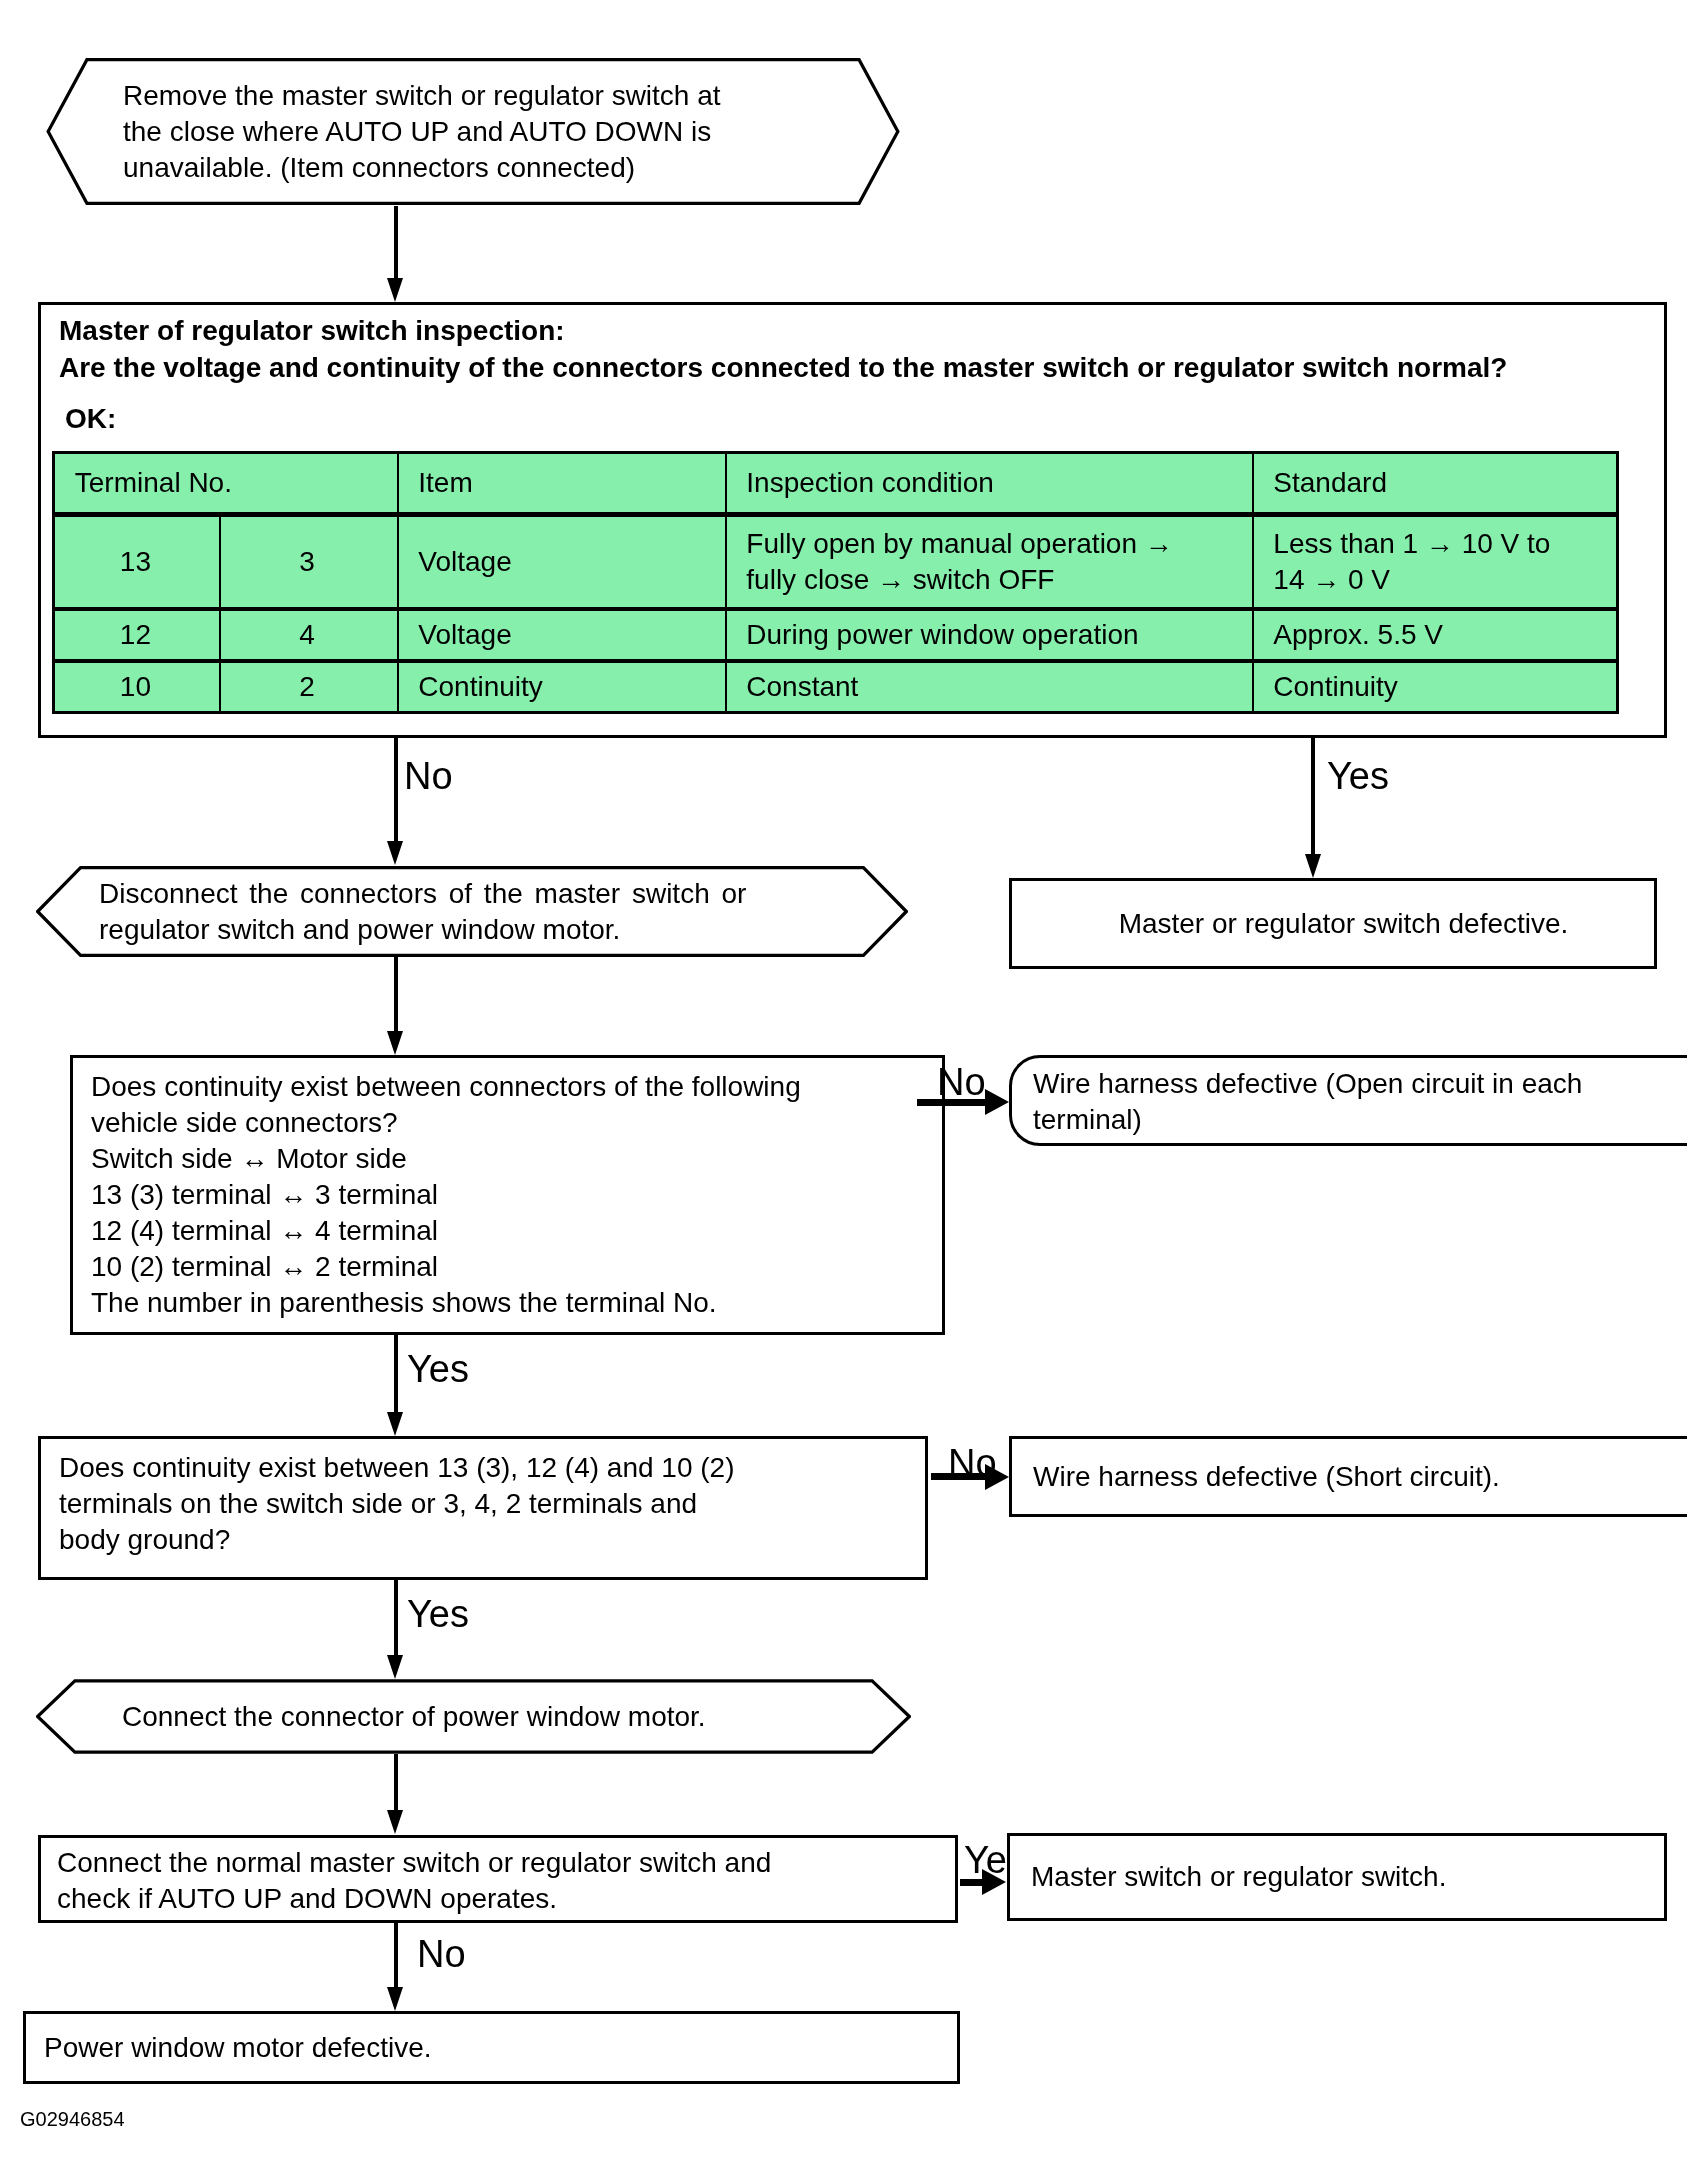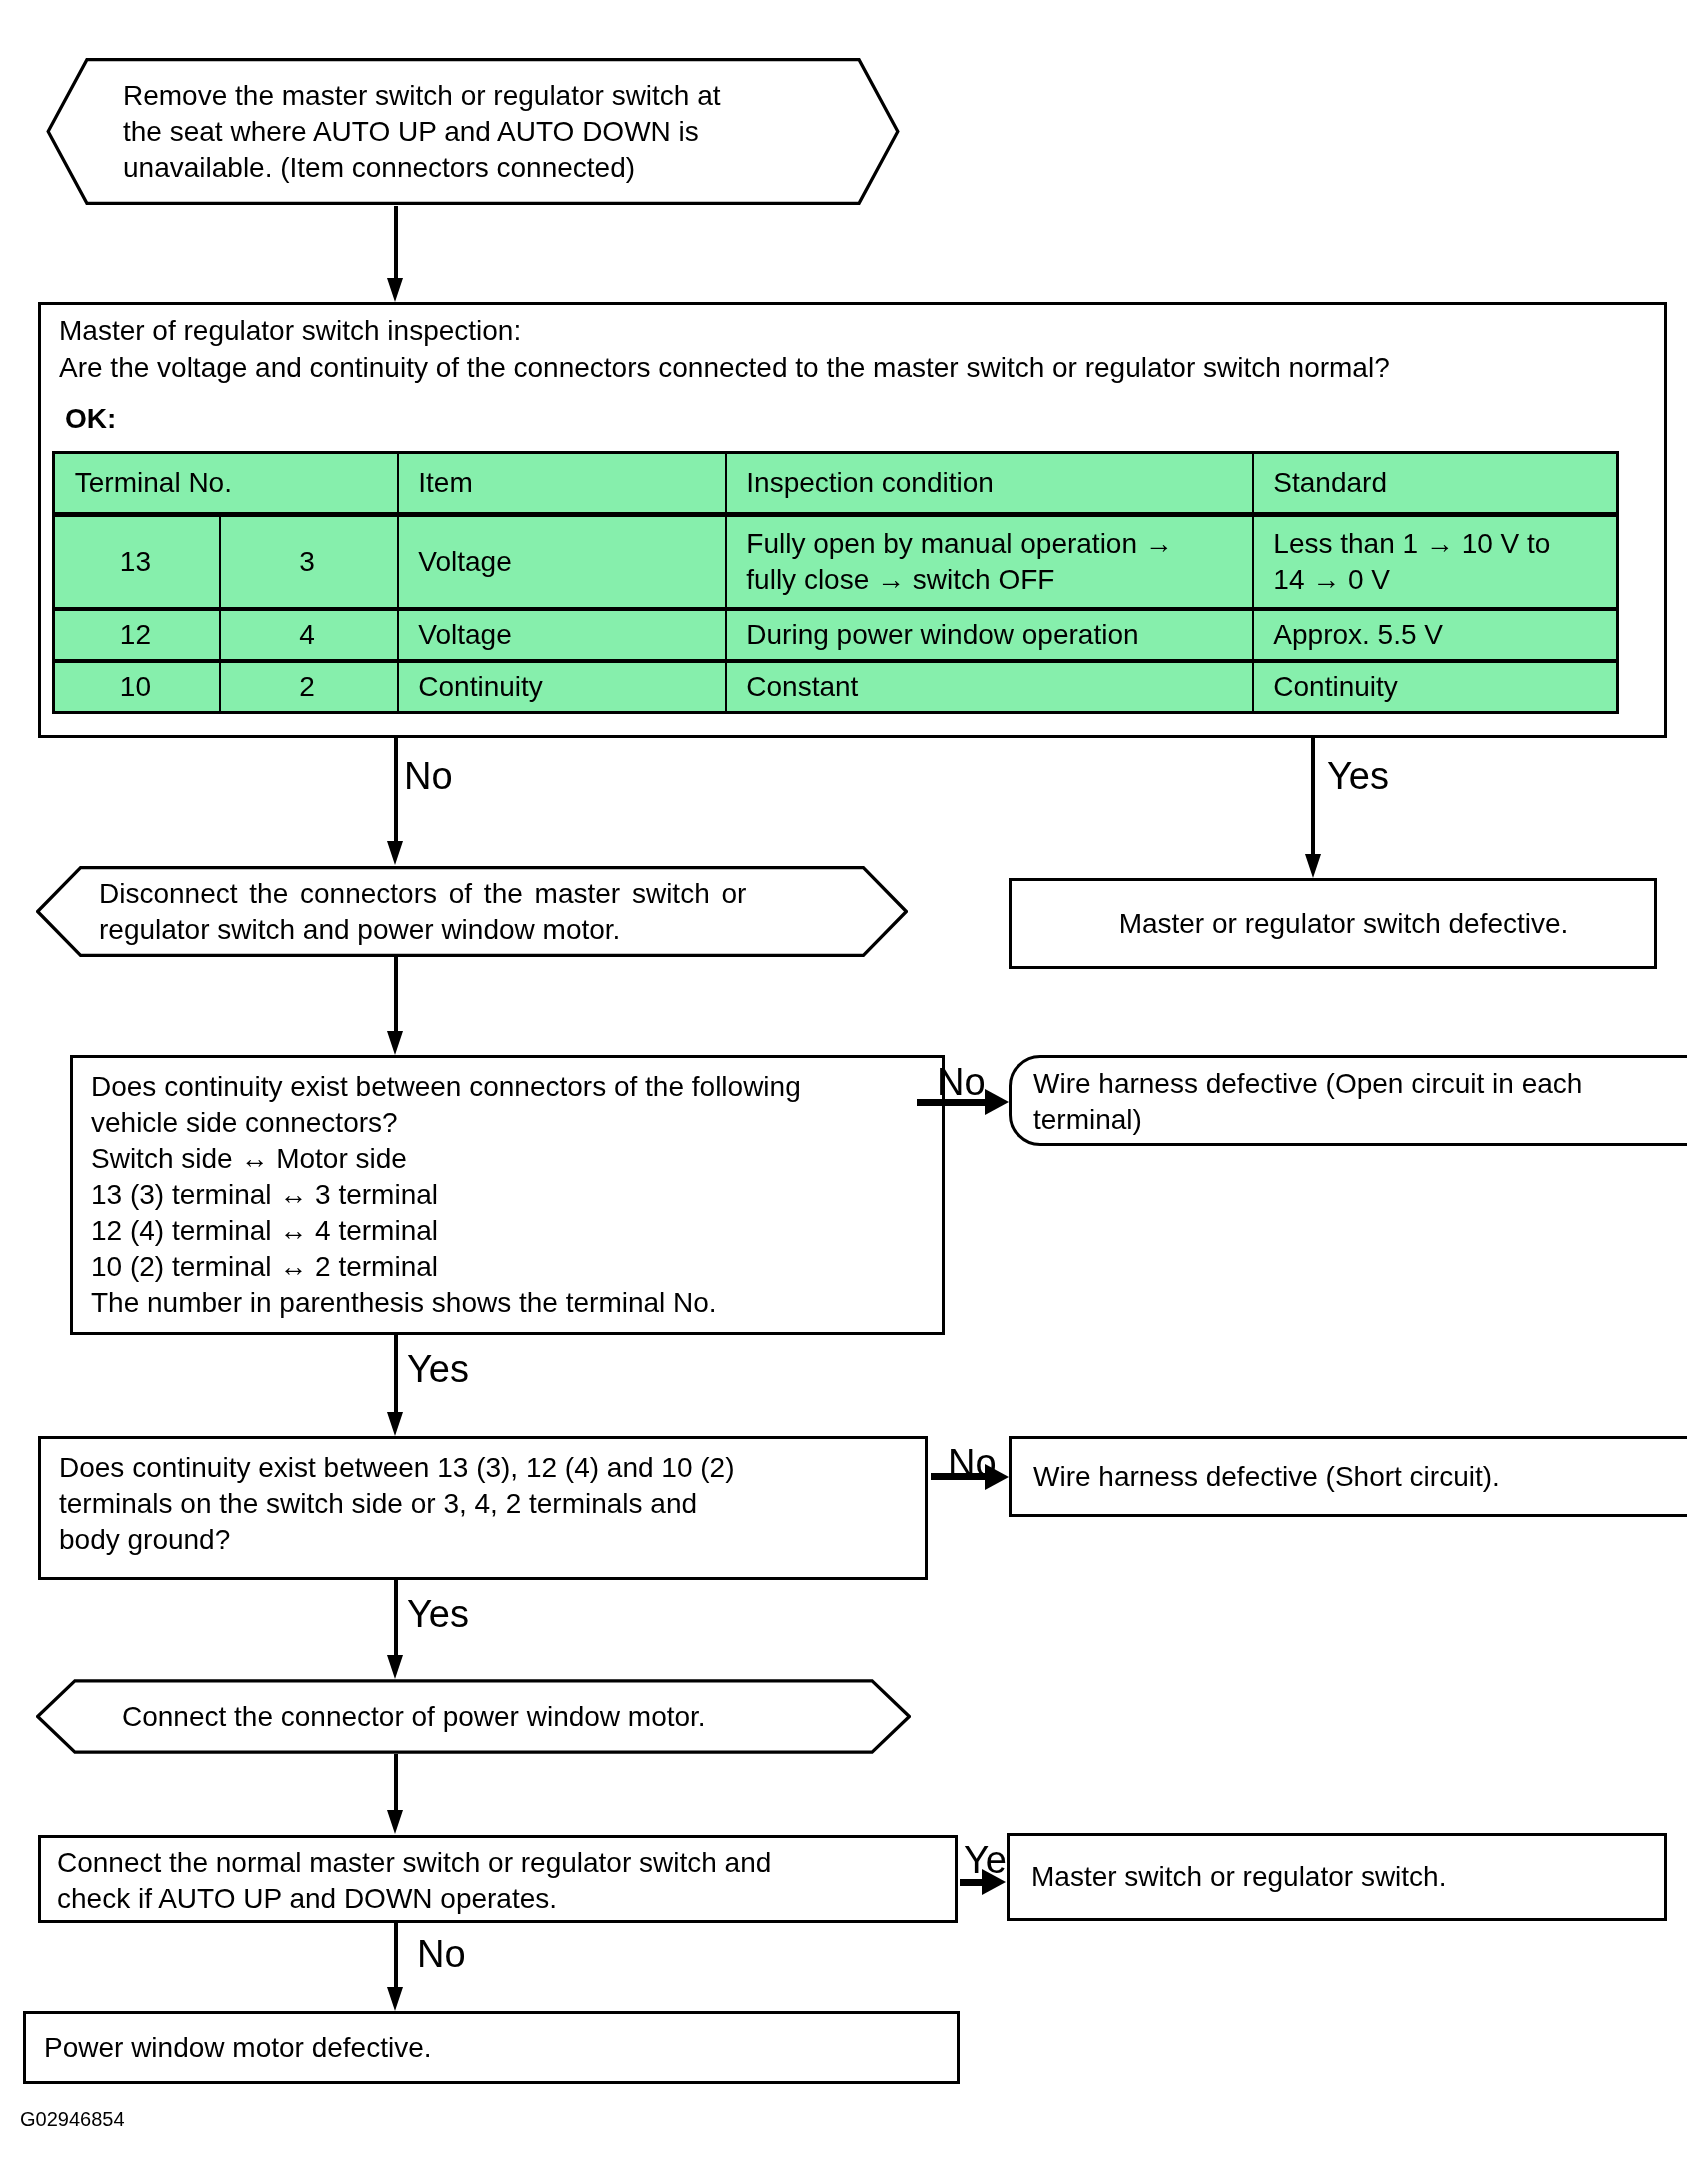--- a/index.html
+++ b/index.html
@@ -1,21 +1,21 @@
 <!DOCTYPE html>
 <html style="font-size:13px"><head>
 <meta charset="utf-8">
 <style>
   html,body{margin:0;padding:0;background:#fff;}
   .canvas{
     position:relative;width:1687px;height:2183px;background:#fff;
     font-family:"Liberation Sans","DejaVu Sans",sans-serif;
     color:#000;font-size:28px;line-height:1.28;
   }
-  .abs{position:absolute;}
+  .abs{position:absolute;font-weight:bold;}
   .box{position:absolute;border:3.2px solid #000;background:#fff;box-sizing:border-box;}
   .vcenter{display:flex;flex-direction:column;justify-content:center;}
   .hexwrap{position:absolute;}
   .hexsvg{position:absolute;left:0;top:0;}
   .hextext{position:absolute;left:0;top:0;right:0;bottom:0;display:flex;flex-direction:column;justify-content:center;box-sizing:border-box;}
   .tline{white-space:nowrap;line-height:36px;}
   .lh44 .tline{line-height:36px;}
   .ws5{word-spacing:4px;}
   .vline{position:absolute;width:4px;background:#000;}
   .vhead{position:absolute;width:0;height:0;border-left:8px solid transparent;border-right:8px solid transparent;border-top:24px solid #000;}
@@ -33,21 +33,21 @@
 <body>
 
 <div class="canvas">
 
   <div class="hexwrap" style="left:45px;top:58px;width:856px;height:147px;">
     <svg class="hexsvg" width="856" height="147" viewBox="0 0 1056 182">
       <polygon points="50,2 1006,2 1054,91 1006,180 50,180 2,91" fill="#ffffff" stroke="#000000" stroke-width="4"></polygon>
     </svg>
     <div class="hextext lh44" style="padding-left:78px;padding-right:36px;">
       <div class="tline">Remove the master switch or regulator switch at</div>
-      <div class="tline">the seat where AUTO UP and AUTO DOWN is</div>
+      <div class="tline">the close where AUTO UP and AUTO DOWN is</div>
       <div class="tline">unavailable. (Item connectors connected)</div>
     </div>
   </div>
 
   <div class="vline" style="left:394px;top:206px;height:73px;"></div>
   <div class="vhead" style="left:387px;top:278px;"></div>
 
   <div class="box" style="left:38px;top:302px;width:1629px;height:436px;">
     <div class="abs tline" style="left:18px;top:8px;">Master of regulator switch inspection:</div>
     <div class="abs tline" style="left:18px;top:45px;">Are the voltage and continuity of the connectors connected to the master switch or regulator switch normal?</div>

